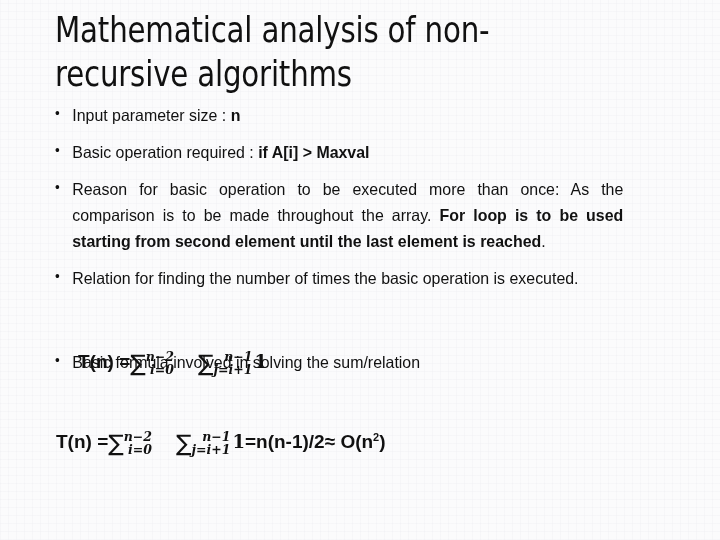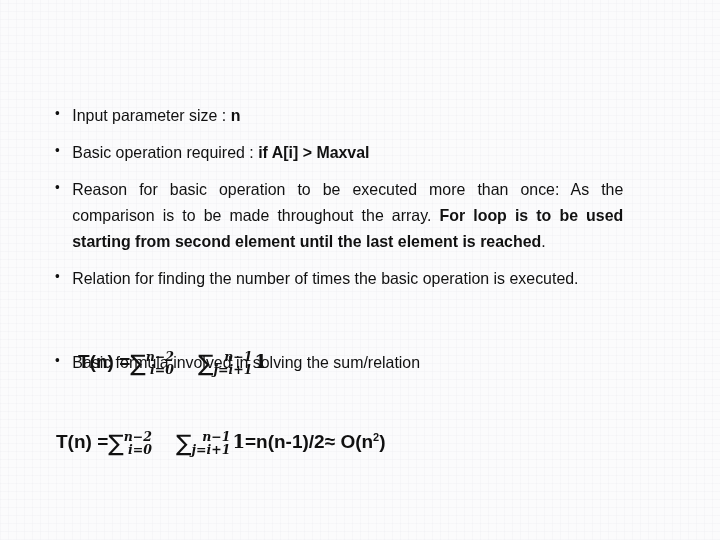--- a/index.html
+++ b/index.html
@@ -120,20 +120,23 @@
   .fm-gap { display: inline-block; width: 22px; }
   .fm-one { font-family: "DejaVu Serif", "Liberation Serif", serif; font-weight: 700; font-size: 18px; }
   .fm-tail { font-family: "Liberation Sans", sans-serif; font-weight: 700; font-size: 19px; }
   .fm-tail sup { font-size: 11px; vertical-align: super; }
 </style>
 </head>
 <body>
 
 <div id="slide">
 
+  <div id="title-block">
+    <div class="slide-title">Mathematical analysis of non-recursive algorithms</div>
+  </div>
 
   <div id="body-block">
 
     <div class="bullet-row nojust">
       <span class="dot">•</span>
       <span class="txt"><span>Input parameter size : </span><b>n</b></span>
     </div>
 
     <div class="bullet-row nojust">
       <span class="dot">•</span>

